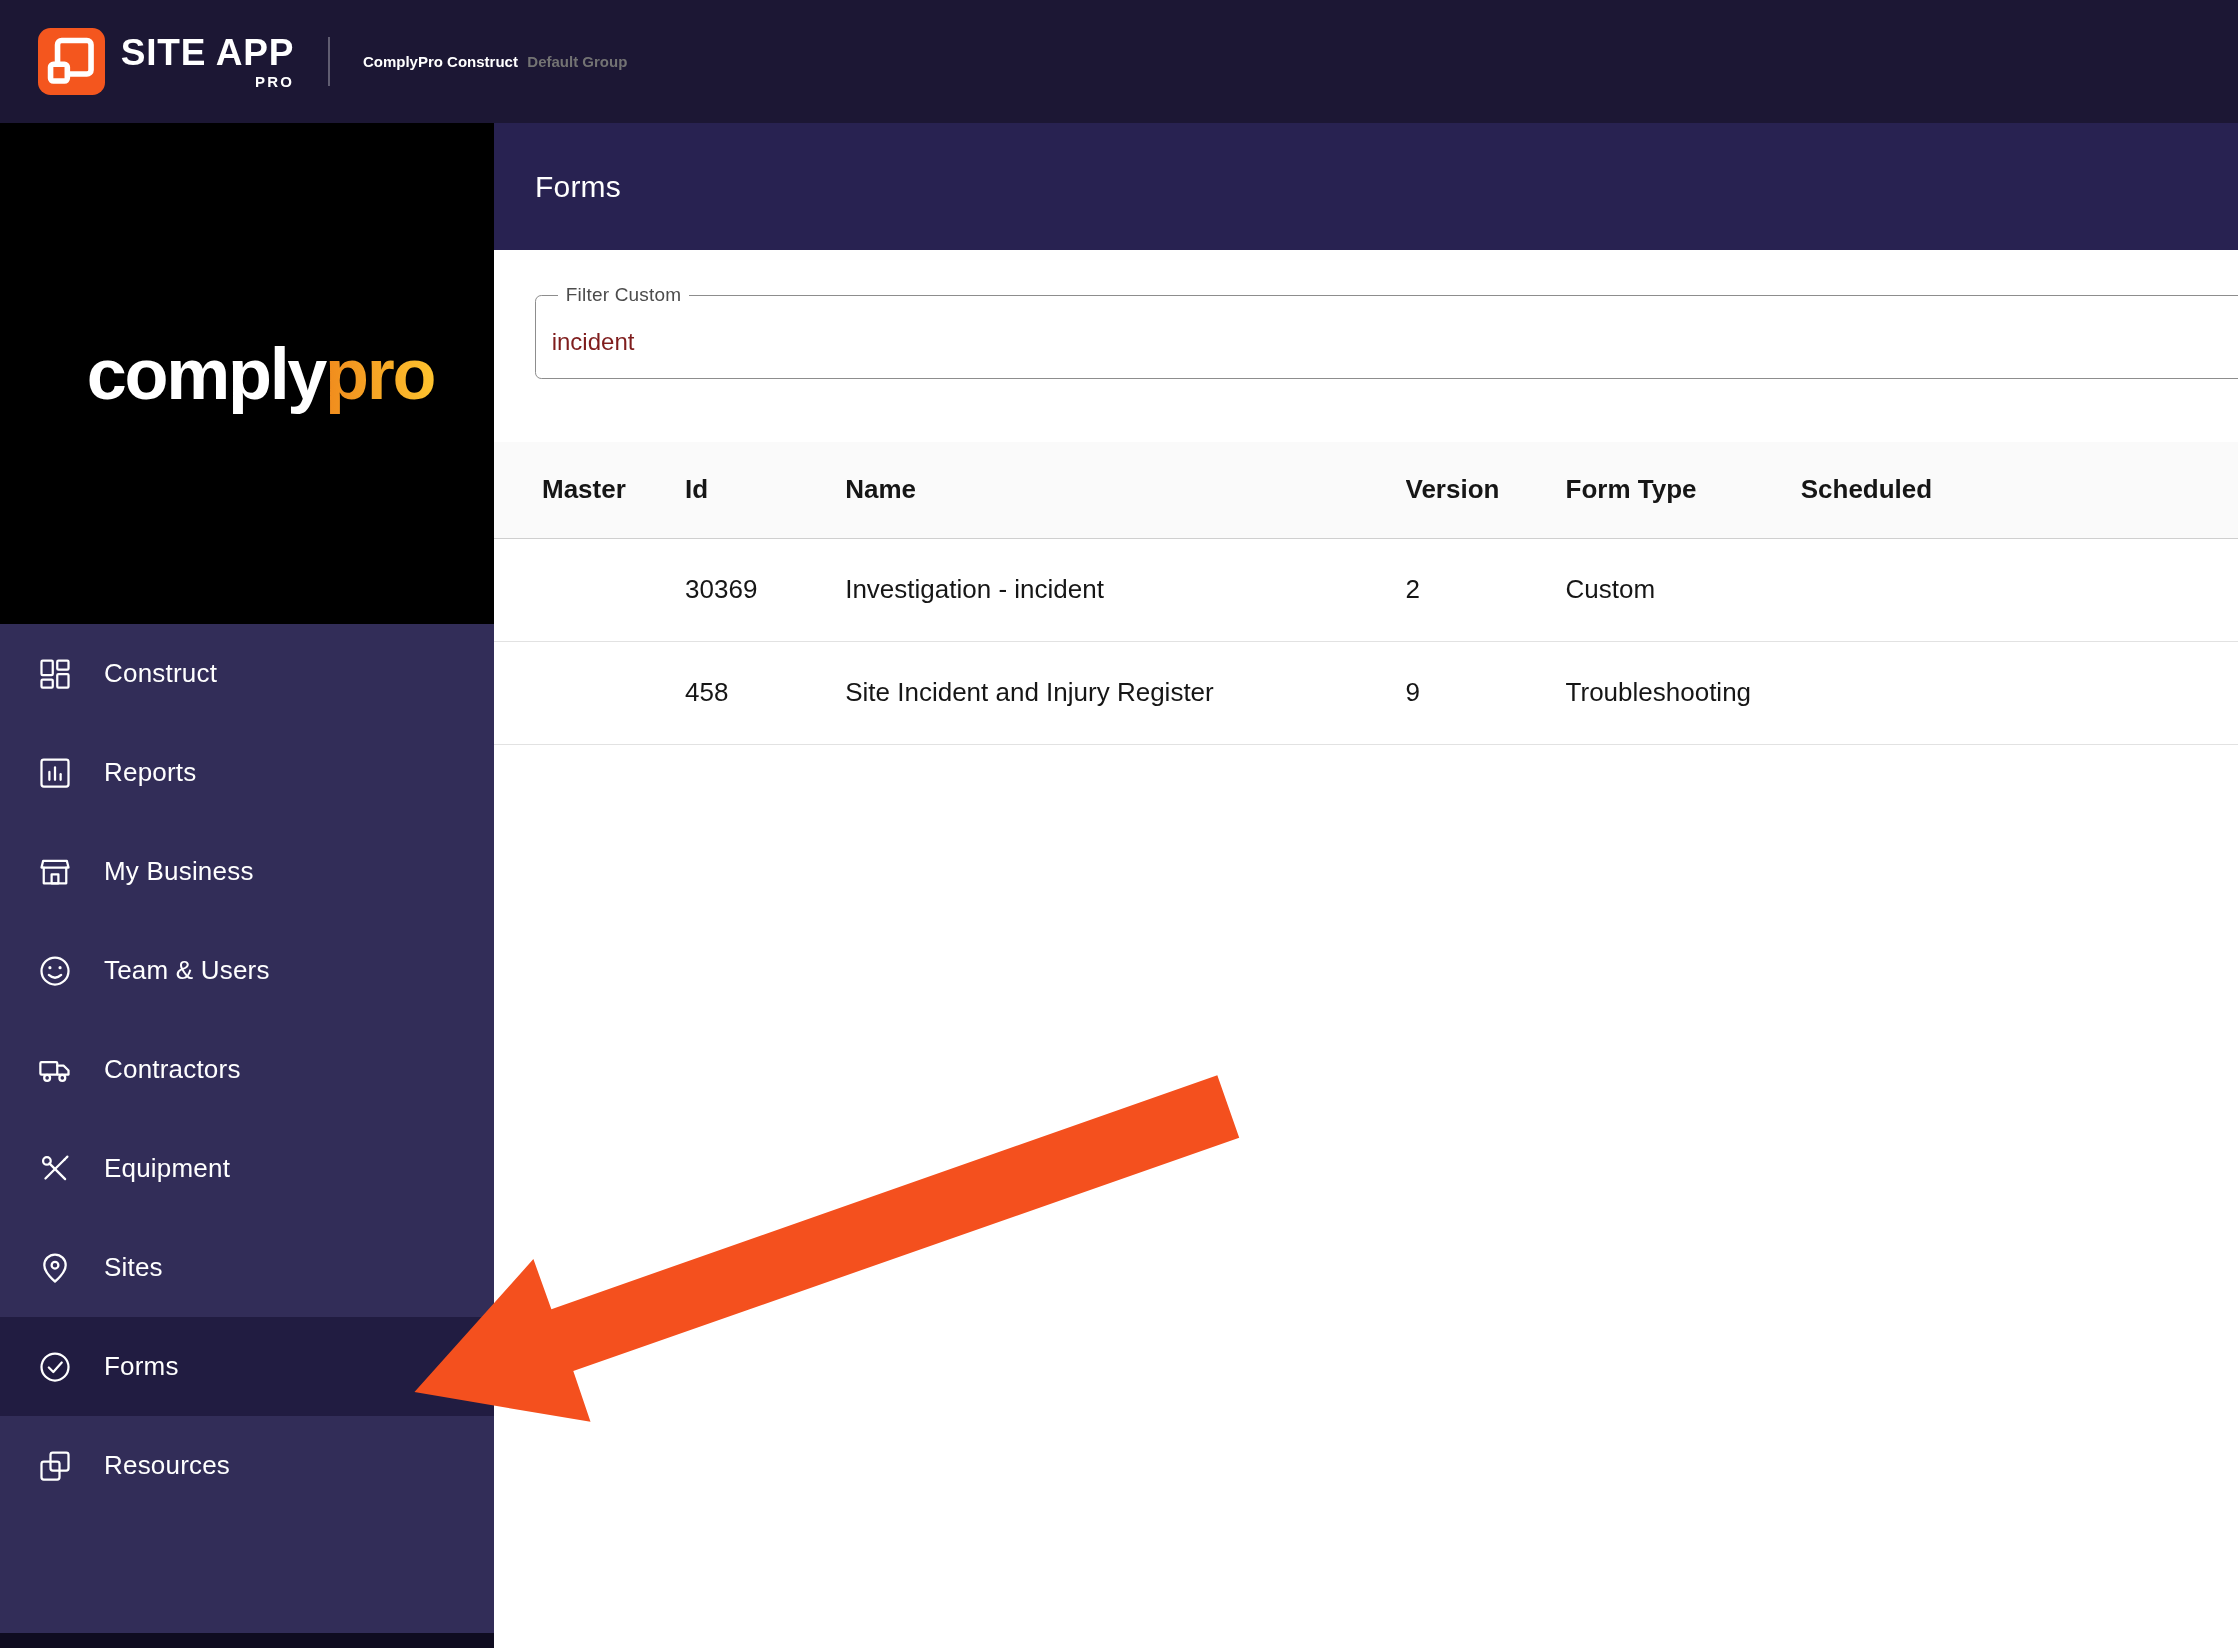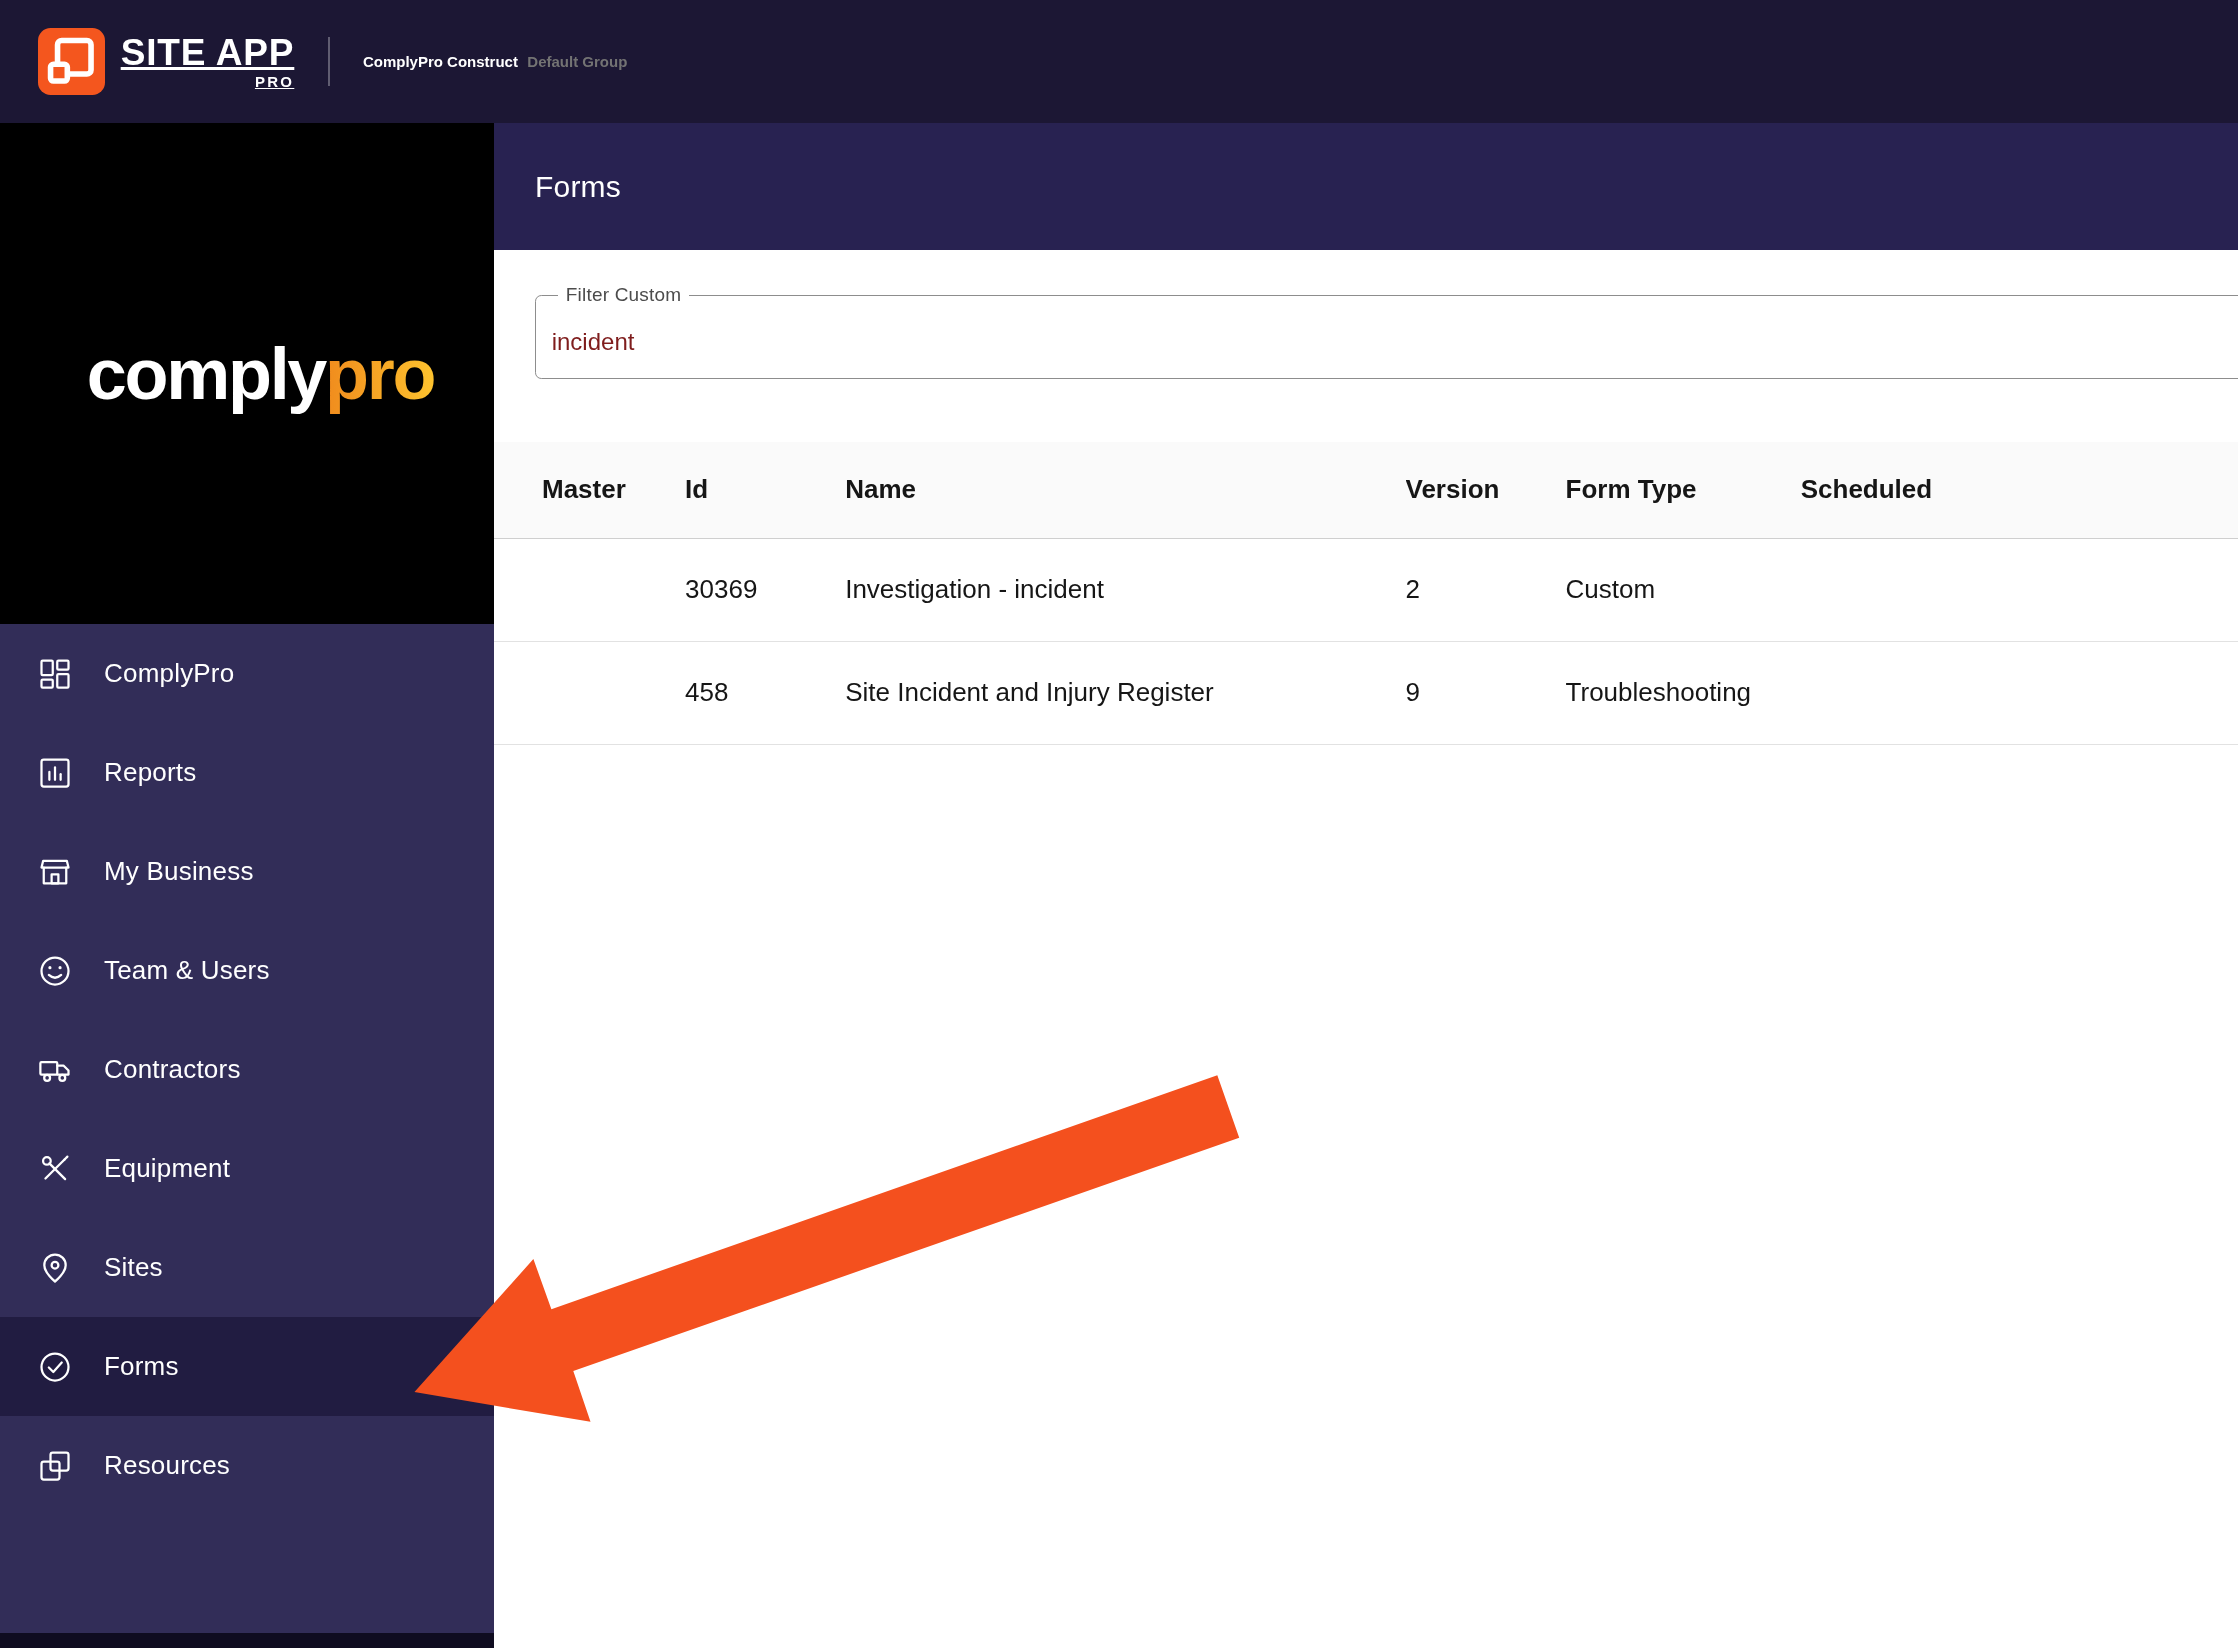--- a/index.html
+++ b/index.html
@@ -20,21 +20,21 @@
     position:relative;
   }
   
   .topbar{
     position:absolute;top:0;left:0;width:2239px;height:123px;
     background:var(--topbar-bg);
     display:flex;align-items:center;
     padding-left:38px;
     color:#fff;
   }
-  .brand{display:flex;align-items:center;gap:15.7px;cursor:pointer;text-decoration:underline;}
+  .brand{display:flex;align-items:center;gap:15.7px;cursor:pointer;}
   .brand-icon svg{display:block;}
   .brand-text{display:flex;flex-direction:column;align-items:flex-end;line-height:1;}
   .brand-main{font-size:37px;font-weight:700;letter-spacing:0.8px;}
   .brand-pro{font-size:15px;font-weight:700;letter-spacing:2.3px;margin-top:3.1px;}
   .topbar-divider{
     width:1.6px;height:49px;background:rgba(255,255,255,0.3);
     margin:0 33px 0 34px;
   }
   .topbar-context{display:flex;align-items:baseline;gap:9.4px;font-size:15px;}
   .product{font-weight:700;color:#ffffff;}
@@ -143,21 +143,21 @@
     <nav class="sidebar-nav">
         <div class="nav-item">
           <span class="nav-icon">
             <svg viewBox="0 0 32 32" fill="none" stroke="currentColor" stroke-width="2" stroke-linecap="round" stroke-linejoin="round">
               <rect x="4" y="4" width="10" height="13" rx="1"></rect>
               <rect x="18" y="4" width="10" height="8" rx="1"></rect>
               <rect x="4" y="21" width="10" height="7" rx="1"></rect>
               <rect x="18" y="16" width="10" height="12" rx="1"></rect>
             </svg>
           </span>
-          <span class="nav-label">ComplyPro</span>
+          <span class="nav-label">Construct</span>
         </div>
         <div class="nav-item">
           <span class="nav-icon">
             <svg viewBox="0 0 32 32" fill="none" stroke="currentColor" stroke-width="2" stroke-linecap="round" stroke-linejoin="round">
               <rect x="4" y="4" width="24" height="24" rx="2"></rect>
               <line x1="11" y1="22" x2="11" y2="15"></line>
               <line x1="16" y1="22" x2="16" y2="11"></line>
               <line x1="21" y1="22" x2="21" y2="17"></line>
             </svg>
           </span>

